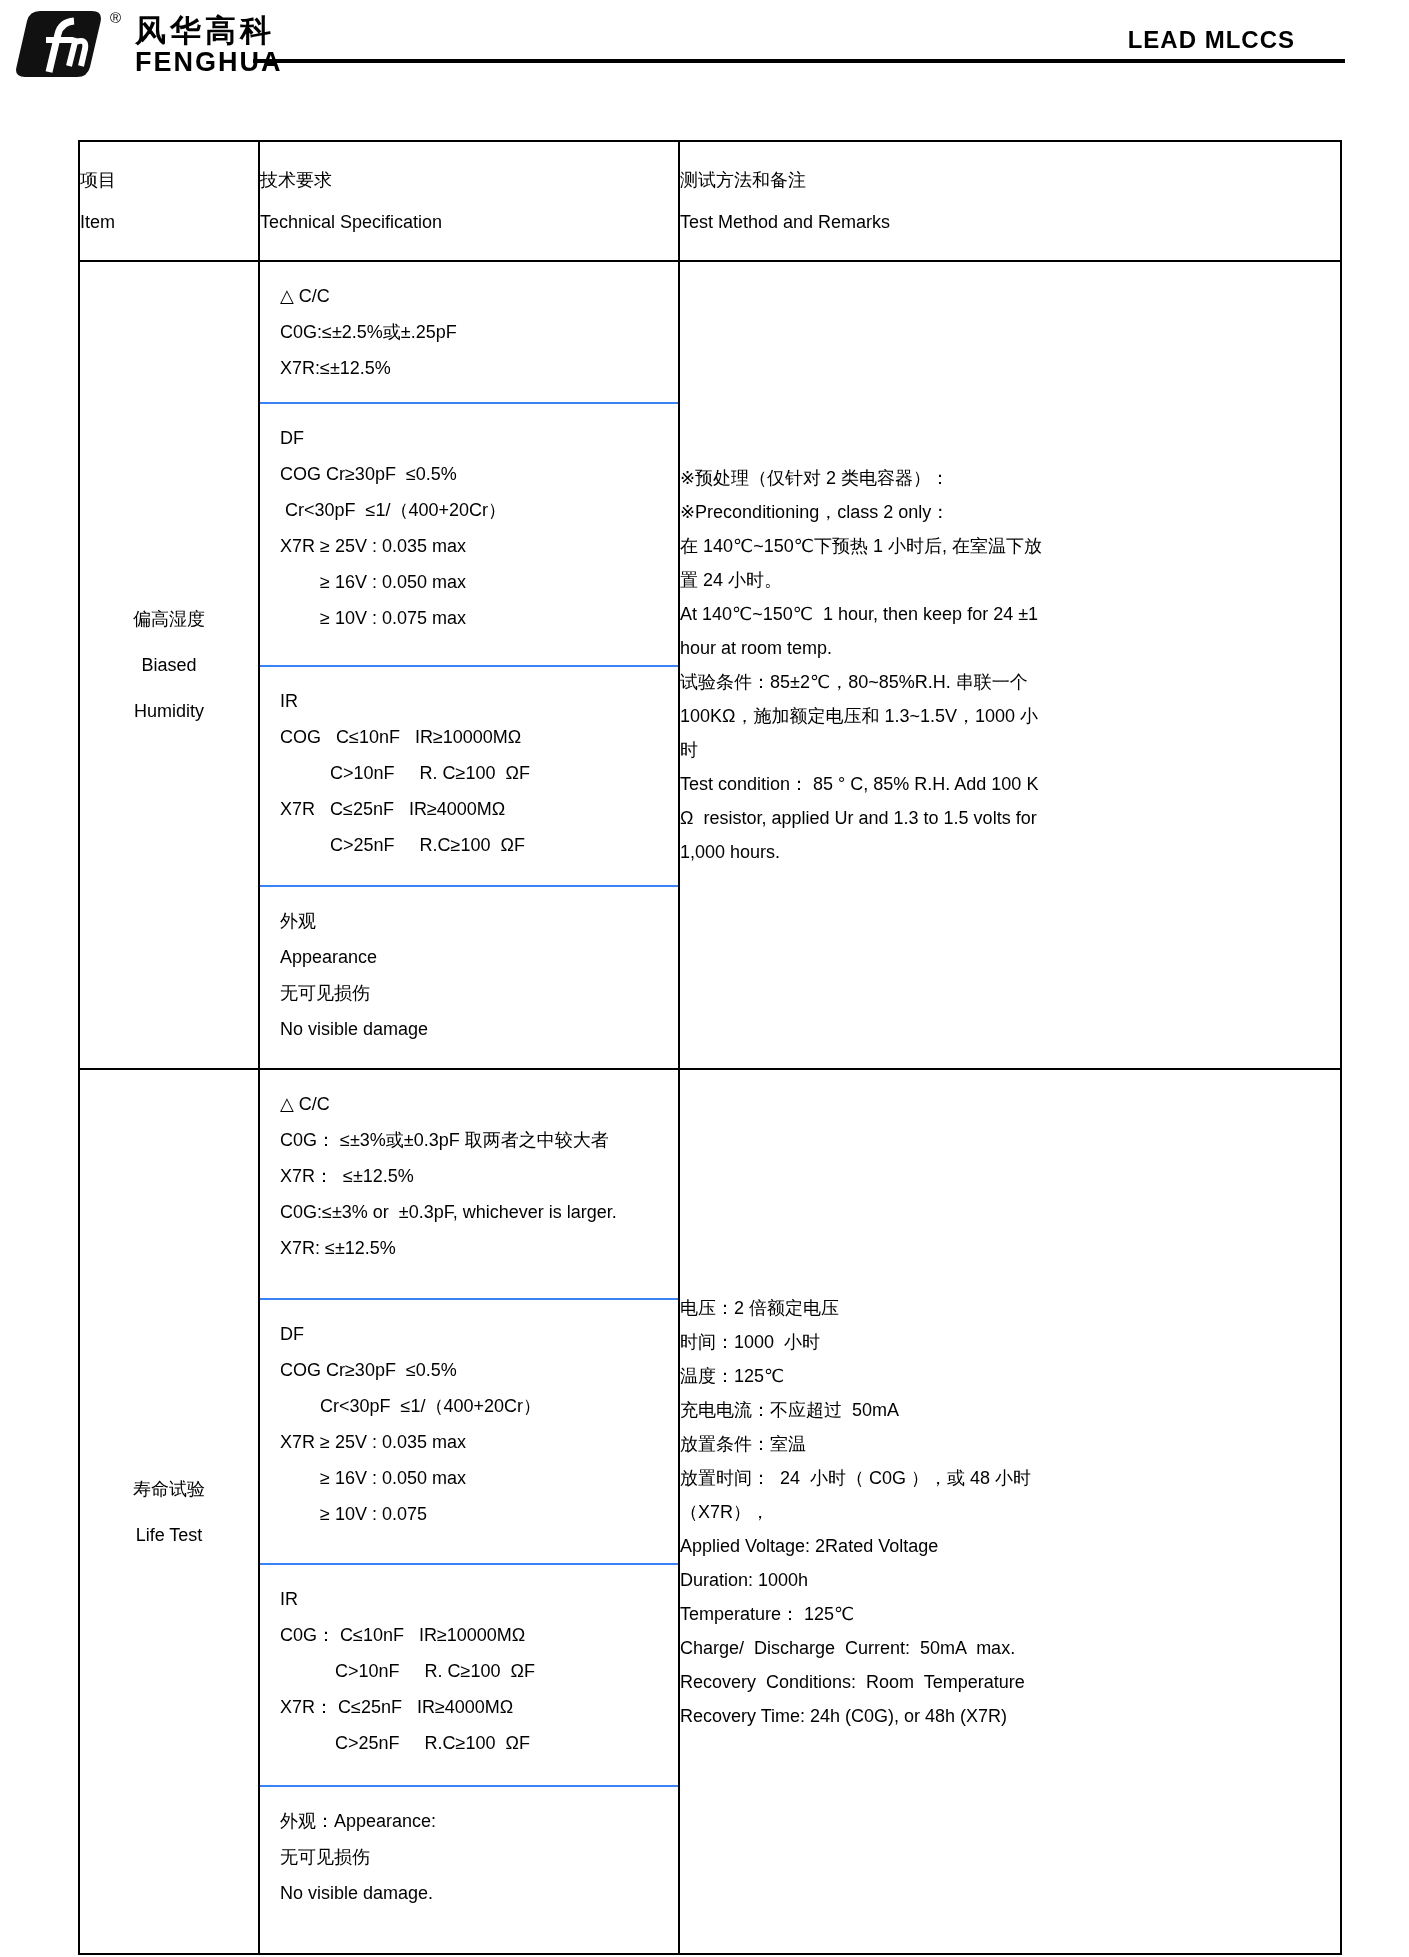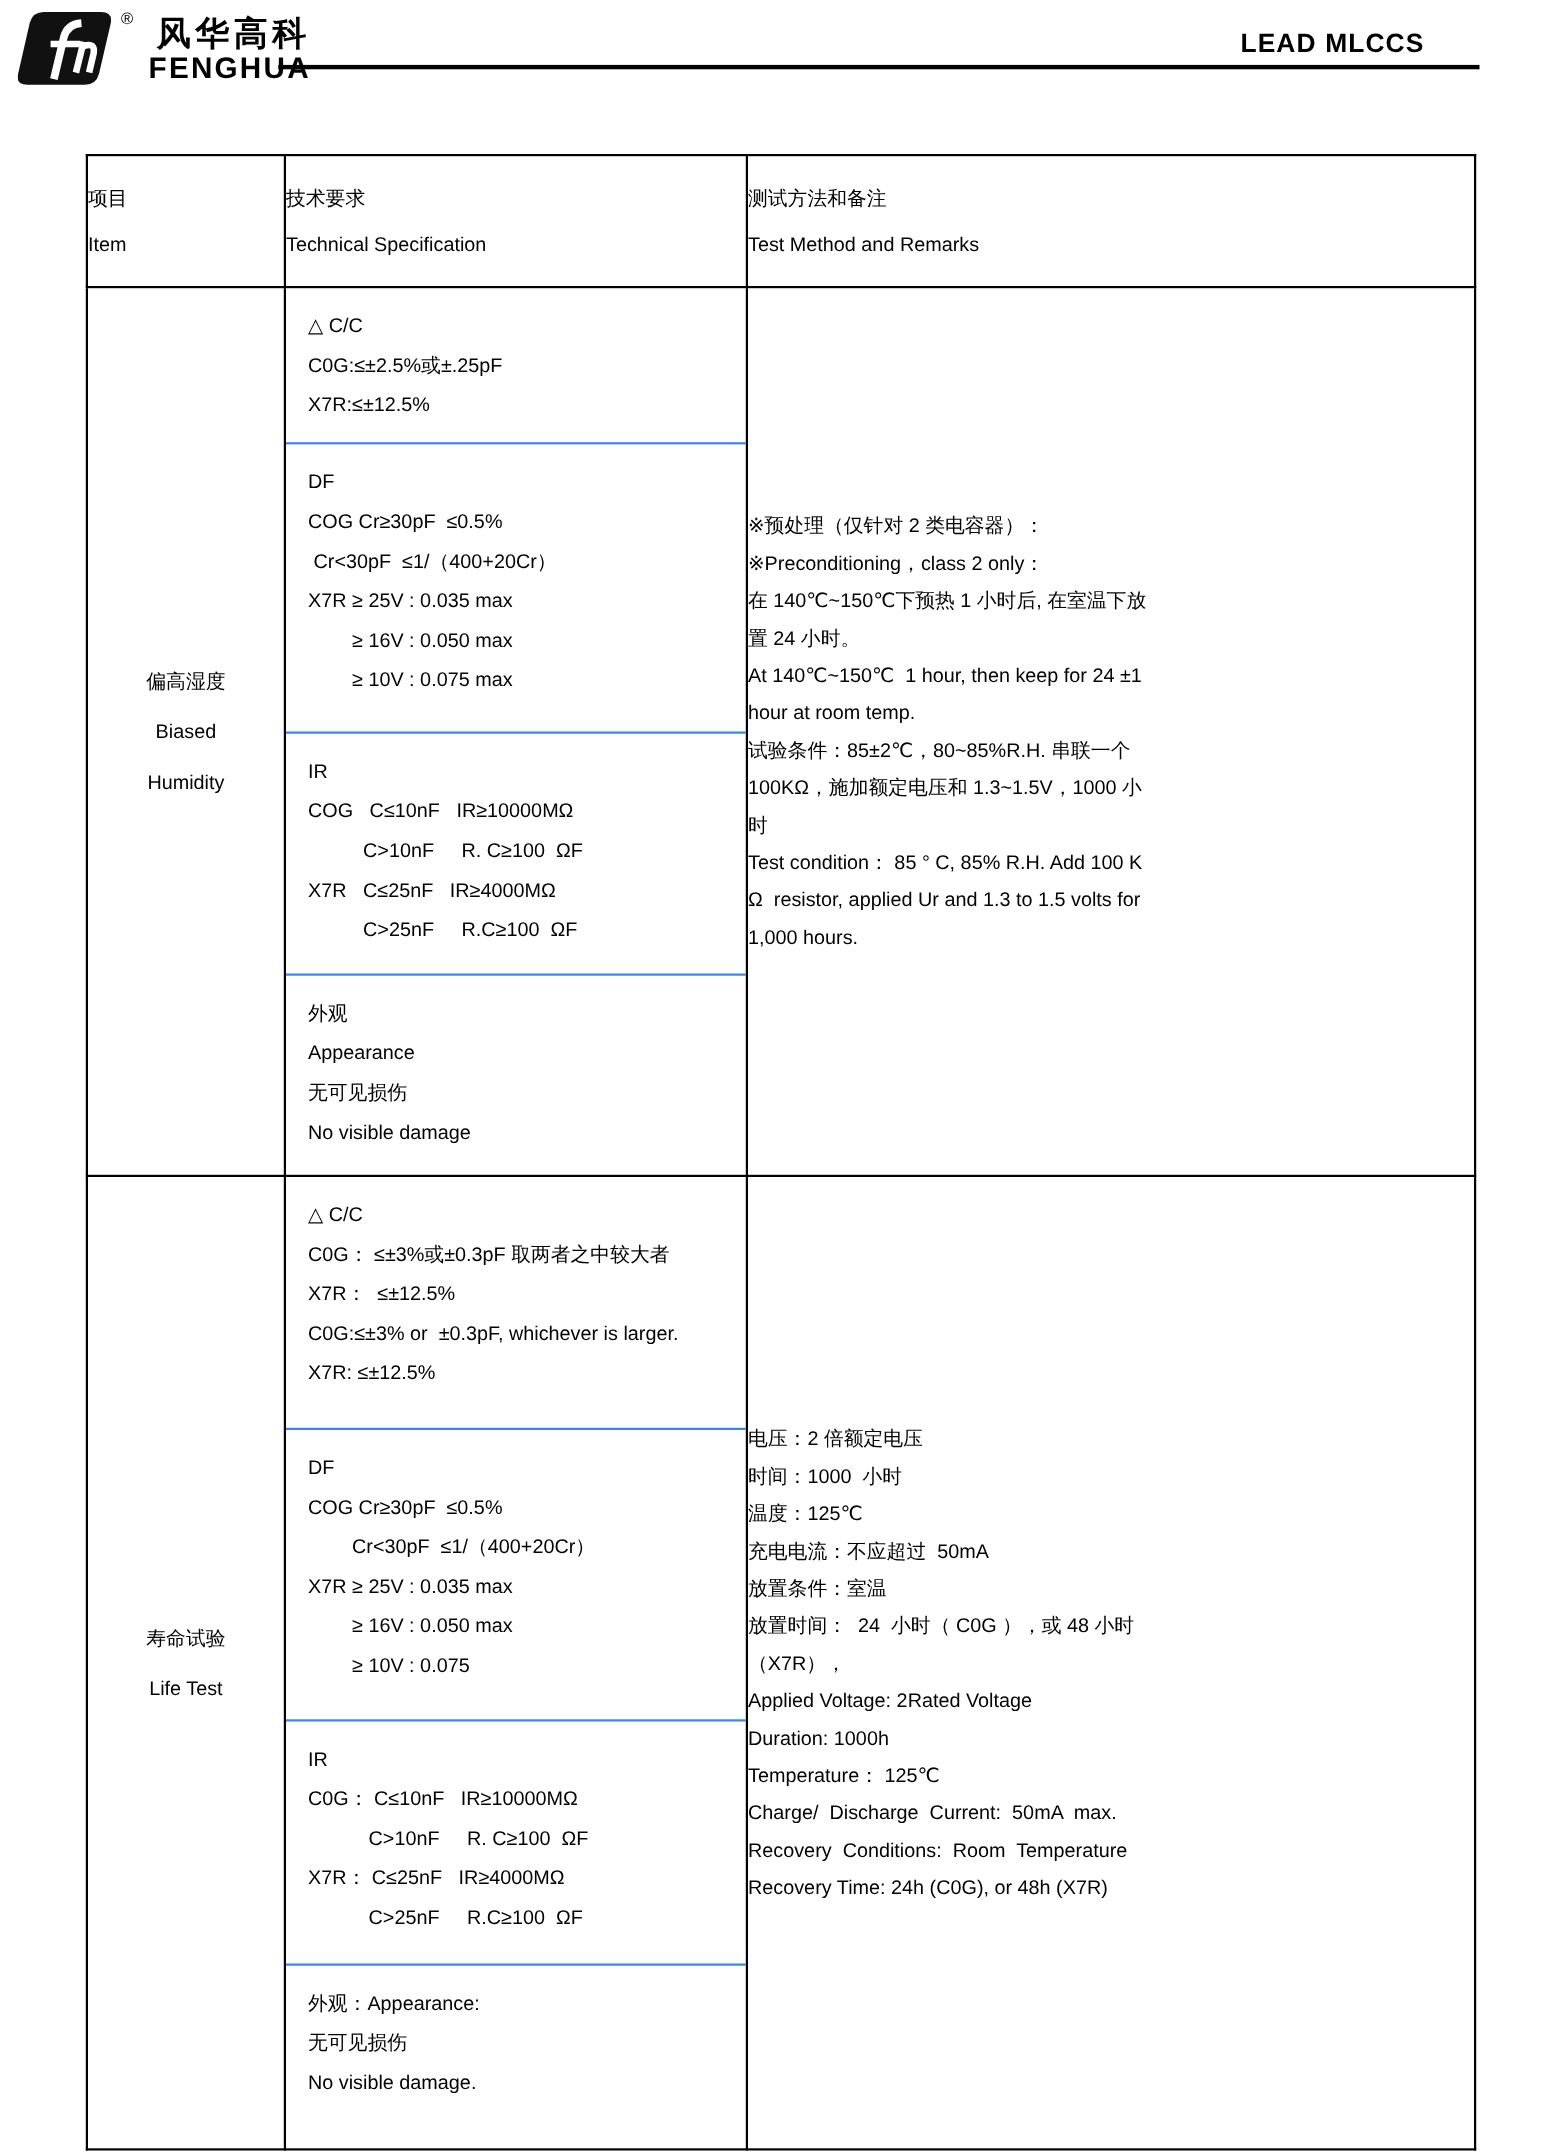--- a/index.html
+++ b/index.html
@@ -10,21 +10,21 @@
     background:#fff;
     color:#000;
     font-family:"Liberation Sans","DejaVu Sans",sans-serif;
     overflow:hidden;
   }
   
   .hdr{position:absolute;left:0;top:0;width:100%;height:110px;}
   .logo-wrap{position:absolute;left:16px;top:8px;display:flex;align-items:flex-start;}
   .logo-mark{display:block;}
   .reg{font-size:15px;line-height:15px;margin-left:2px;margin-top:2px;}
-  .brand-text{margin-left:14px;margin-top:6px;display:flex;flex-direction:column;text-align:right;}
+  .brand-text{margin-left:14px;margin-top:6px;display:flex;flex-direction:column;}
   .brand-cn{font-size:31px;font-weight:bold;letter-spacing:4px;line-height:34px;}
   .brand-en{font-size:27px;font-weight:bold;letter-spacing:2px;line-height:29px;}
   .doc-title{position:absolute;right:114px;top:26px;font-size:24px;font-weight:bold;letter-spacing:1px;}
   .hdr-rule{position:absolute;left:253px;top:59px;width:1092px;height:4px;background:#000;}
   
   table.spec{
     position:absolute;left:78px;top:140px;width:1262px;
     border-collapse:collapse;table-layout:fixed;
   }
   table.spec td{border:2px solid #000;padding:0;vertical-align:middle;}

